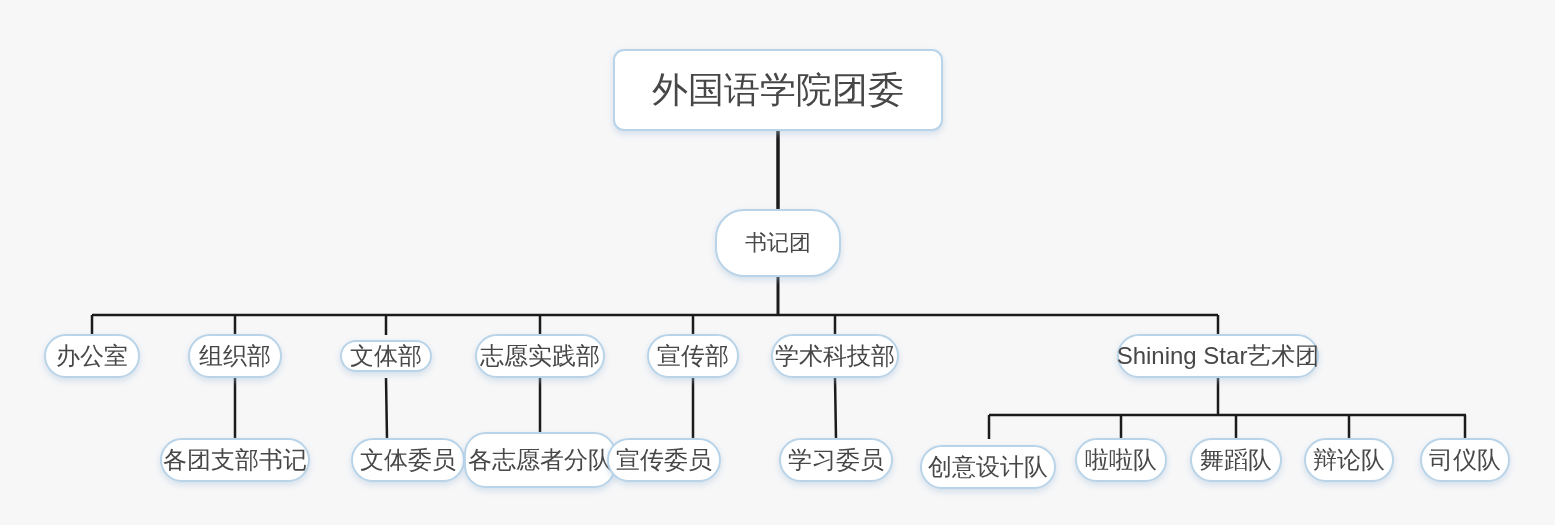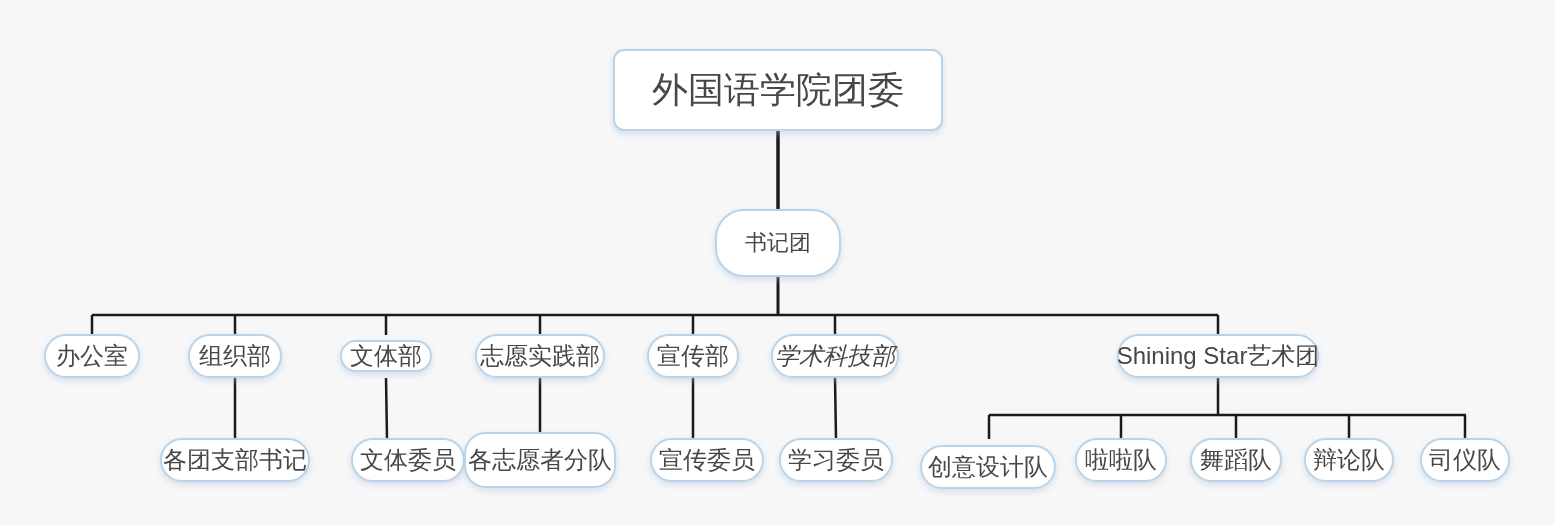--- a/index.html
+++ b/index.html
@@ -79,27 +79,27 @@
 
   <div class="node node-root" style="left:778px;top:90px;width:330px;height:82px;">外国语学院团委</div>
 
   <div class="node node-secretary" style="left:778px;top:243px;width:126px;height:68px;">书记团</div>
 
   <div class="node node-small" style="left:92px;top:356px;width:96px;height:44px;">办公室</div>
   <div class="node node-small" style="left:235px;top:356px;width:94px;height:44px;">组织部</div>
   <div class="node node-small" style="left:386px;top:356px;width:92px;height:32px;">文体部</div>
   <div class="node node-small" style="left:540px;top:356px;width:130px;height:44px;">志愿实践部</div>
   <div class="node node-small" style="left:693px;top:356px;width:92px;height:44px;">宣传部</div>
-  <div class="node node-small" style="left:835px;top:356px;width:128px;height:44px;font-style:italic;">学术科技部</div>
+  <div class="node node-small" style="left:835px;top:356px;width:128px;height:44px;">学术科技部</div>
   <div class="node node-small" style="left:1218px;top:356px;width:202px;height:44px;">Shining Star艺术团</div>
 
   <div class="node node-small" style="left:235px;top:460px;width:150px;height:44px;">各团支部书记</div>
   <div class="node node-small" style="left:408px;top:460px;width:114px;height:44px;">文体委员</div>
   <div class="node node-small" style="left:540px;top:460px;width:152px;height:56px;">各志愿者分队</div>
-  <div class="node node-small" style="left:707px;top:460px;width:114px;height:44px;">宣传委员</div>
+  <div class="node node-small" style="left:664px;top:460px;width:114px;height:44px;">宣传委员</div>
   <div class="node node-small" style="left:836px;top:460px;width:114px;height:44px;">学习委员</div>
   <div class="node node-small" style="left:988px;top:460px;width:136px;height:44px;margin-top:7px;">创意设计队</div>
   <div class="node node-small" style="left:1121px;top:460px;width:92px;height:44px;">啦啦队</div>
   <div class="node node-small" style="left:1236px;top:460px;width:92px;height:44px;">舞蹈队</div>
   <div class="node node-small" style="left:1349px;top:460px;width:90px;height:44px;">辩论队</div>
   <div class="node node-small" style="left:1465px;top:460px;width:90px;height:44px;">司仪队</div>
 
 </div>
 
 </body></html>

